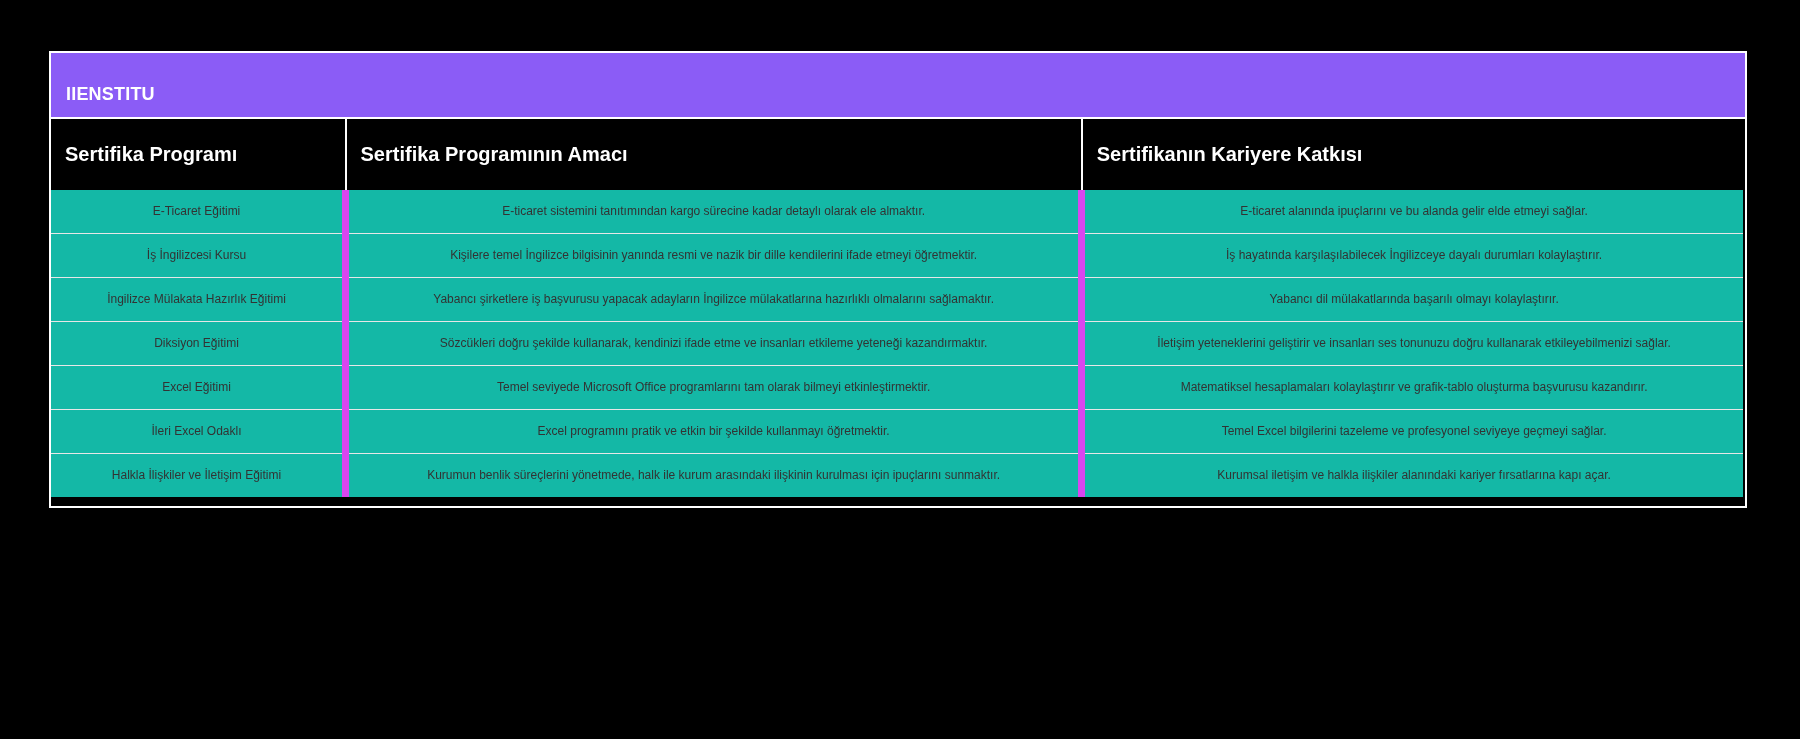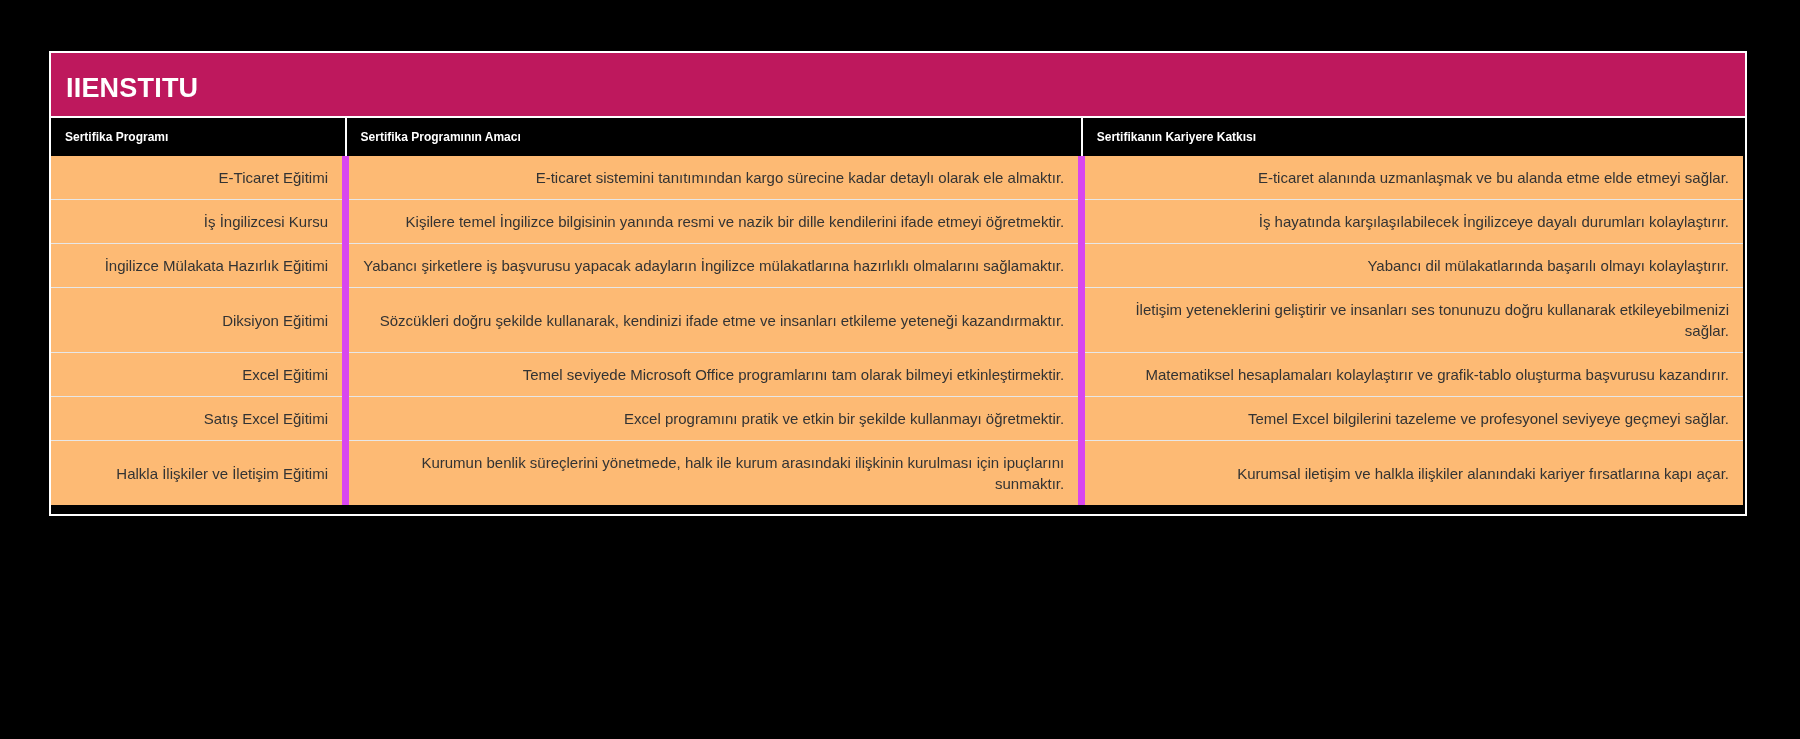--- a/index.html
+++ b/index.html
@@ -17,50 +17,50 @@
     top: 51px;
     width: 1698px;
     border: 2px solid #ffffff;
     background: #000000;
     padding-bottom: 9px;
     box-sizing: border-box;
   }
   .panel-title {
     color: #ffffff;
     font-weight: bold;
-    font-size: 27px;
+    font-size: 18px;
     letter-spacing: 0.2px;
-    padding: 20px 15px 12px 15px;
+    padding: 31px 15px 12px 15px;
     border-bottom: 2px solid #ffffff;
-    background: #be185d;
+    background: #8b5cf6;
   }
   table.cert-table {
     width: calc(100% - 2px);
     border-collapse: collapse;
     table-layout: fixed;
     background: #000000;
   }
   table.cert-table thead th {
     background: #000000;
     color: #ffffff;
     font-weight: bold;
-    font-size: 12px;
+    font-size: 20px;
     text-align: left;
-    padding: 12px 14px;
+    padding: 24px 14px;
     vertical-align: middle;
   }
   table.cert-table thead th + th {
     border-left: 2px solid #ffffff;
   }
   table.cert-table tbody td {
-    background: #fdba74;
+    background: #14b8a6;
     color: #333333;
-    font-size: 15px;
+    font-size: 12px;
     line-height: 21px;
-    text-align: right;
+    text-align: center;
     padding: 11px 14px;
     vertical-align: middle;
   }
   table.cert-table tbody td + td {
     border-left: 7px solid #d946ef;
   }
   table.cert-table tbody tr + tr td {
     border-top: 1px solid #e7e7e7;
   }
   .colw0 { width: 16.6%; }
@@ -77,21 +77,21 @@
       <tr>
           <th class="colw0">Sertifika Programı</th>
           <th class="colw1">Sertifika Programının Amacı</th>
           <th class="colw2">Sertifikanın Kariyere Katkısı</th>
         </tr>
     </thead>
     <tbody>
         <tr>
           <td class="colw0">E-Ticaret Eğitimi</td>
           <td class="colw1">E-ticaret sistemini tanıtımından kargo sürecine kadar detaylı olarak ele almaktır.</td>
-          <td class="colw2">E-ticaret alanında uzmanlaşmak ve bu alanda etme elde etmeyi sağlar.</td>
+          <td class="colw2">E-ticaret alanında ipuçlarını ve bu alanda gelir elde etmeyi sağlar.</td>
         </tr>
         <tr>
           <td class="colw0">İş İngilizcesi Kursu</td>
           <td class="colw1">Kişilere temel İngilizce bilgisinin yanında resmi ve nazik bir dille kendilerini ifade etmeyi öğretmektir.</td>
           <td class="colw2">İş hayatında karşılaşılabilecek İngilizceye dayalı durumları kolaylaştırır.</td>
         </tr>
         <tr>
           <td class="colw0">İngilizce Mülakata Hazırlık Eğitimi</td>
           <td class="colw1">Yabancı şirketlere iş başvurusu yapacak adayların İngilizce mülakatlarına hazırlıklı olmalarını sağlamaktır.</td>
           <td class="colw2">Yabancı dil mülakatlarında başarılı olmayı kolaylaştırır.</td>
@@ -100,21 +100,21 @@
           <td class="colw0">Diksiyon Eğitimi</td>
           <td class="colw1">Sözcükleri doğru şekilde kullanarak, kendinizi ifade etme ve insanları etkileme yeteneği kazandırmaktır.</td>
           <td class="colw2">İletişim yeteneklerini geliştirir ve insanları ses tonunuzu doğru kullanarak etkileyebilmenizi sağlar.</td>
         </tr>
         <tr>
           <td class="colw0">Excel Eğitimi</td>
           <td class="colw1">Temel seviyede Microsoft Office programlarını tam olarak bilmeyi etkinleştirmektir.</td>
           <td class="colw2">Matematiksel hesaplamaları kolaylaştırır ve grafik-tablo oluşturma başvurusu kazandırır.</td>
         </tr>
         <tr>
-          <td class="colw0">Satış Excel Eğitimi</td>
+          <td class="colw0">İleri Excel Odaklı</td>
           <td class="colw1">Excel programını pratik ve etkin bir şekilde kullanmayı öğretmektir.</td>
           <td class="colw2">Temel Excel bilgilerini tazeleme ve profesyonel seviyeye geçmeyi sağlar.</td>
         </tr>
         <tr>
           <td class="colw0">Halkla İlişkiler ve İletişim Eğitimi</td>
           <td class="colw1">Kurumun benlik süreçlerini yönetmede, halk ile kurum arasındaki ilişkinin kurulması için ipuçlarını sunmaktır.</td>
           <td class="colw2">Kurumsal iletişim ve halkla ilişkiler alanındaki kariyer fırsatlarına kapı açar.</td>
         </tr>
       </tbody>
   </table>

